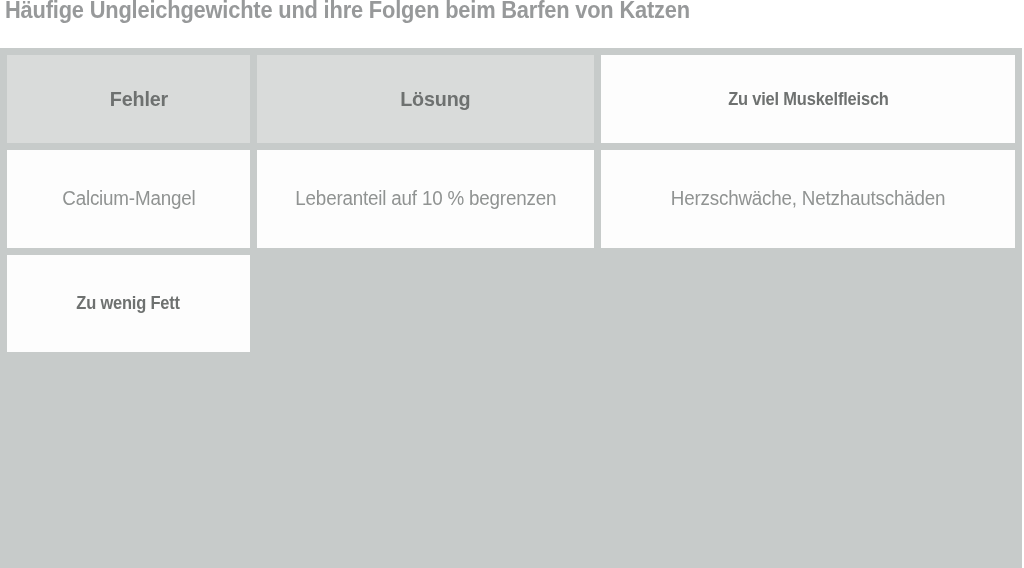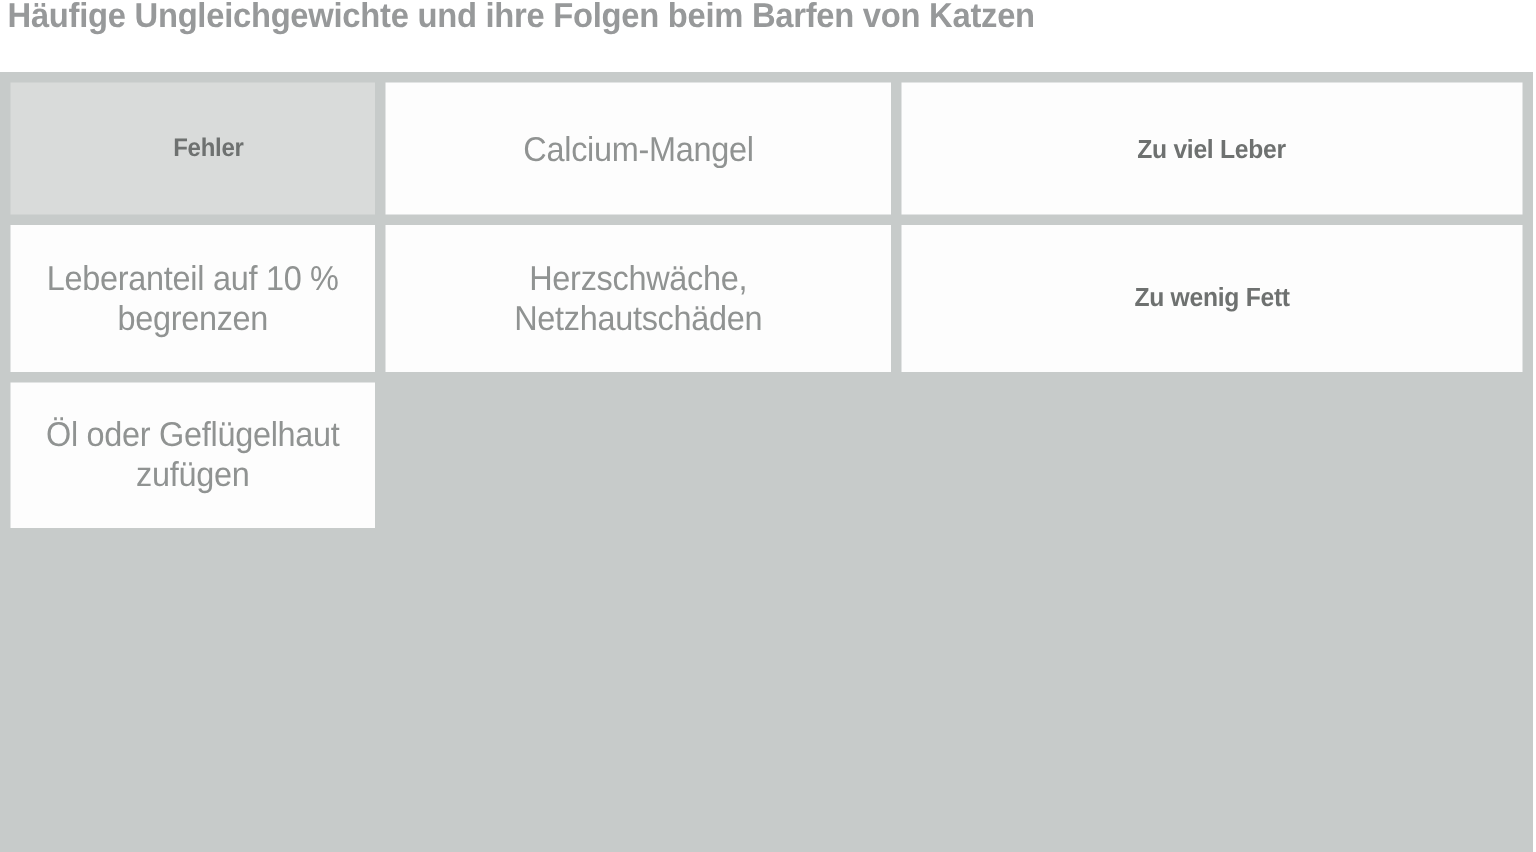--- a/index.html
+++ b/index.html
@@ -57,63 +57,63 @@
   }
   .cell .txt {
     display: inline-block;
     transform: scaleX(0.94);
     transform-origin: center center;
     letter-spacing: -0.2px;
   }
   .hd {
     background: #d9dbda;
     font-weight: bold;
-    font-size: 17px;
+    font-size: 21px;
     color: #6e7170;
     padding-left: 32px;
   }
   .em {
     font-weight: bold;
     font-size: 17.5px;
     color: #6e7170;
   }
   .bd {
-    font-size: 23px;
+    font-size: 20px;
     color: #909392;
   }
 </style>
 </head>
 <body>
 
 <div class="page">
 
   <h1 class="title"><span class="txt">Häufige Ungleichgewichte und ihre Folgen beim Barfen von Katzen</span></h1>
 
   <div class="tbl">
 
     <div class="cell hd">
         <span class="txt">Fehler</span>
       </div>
+    <div class="cell hd">
+        <span class="txt">Lösung</span>
+      </div>
 
+    <div class="cell em">
+        <span class="txt">Zu viel Muskelfleisch</span>
+      </div>
     <div class="cell bd">
         <span class="txt">Calcium-Mangel</span>
       </div>
 
-    <div class="cell em">
-        <span class="txt">Zu viel Leber</span>
-      </div>
     <div class="cell bd">
         <span class="txt">Leberanteil auf 10 % begrenzen</span>
       </div>
 
     <div class="cell bd">
         <span class="txt">Herzschwäche, Netzhautschäden</span>
       </div>
 
     <div class="cell em">
         <span class="txt">Zu wenig Fett</span>
       </div>
-    <div class="cell bd">
-        <span class="txt">Öl oder Geflügelhaut zufügen</span>
-      </div>
 
   </div>
 </div>
 
 </body></html>

